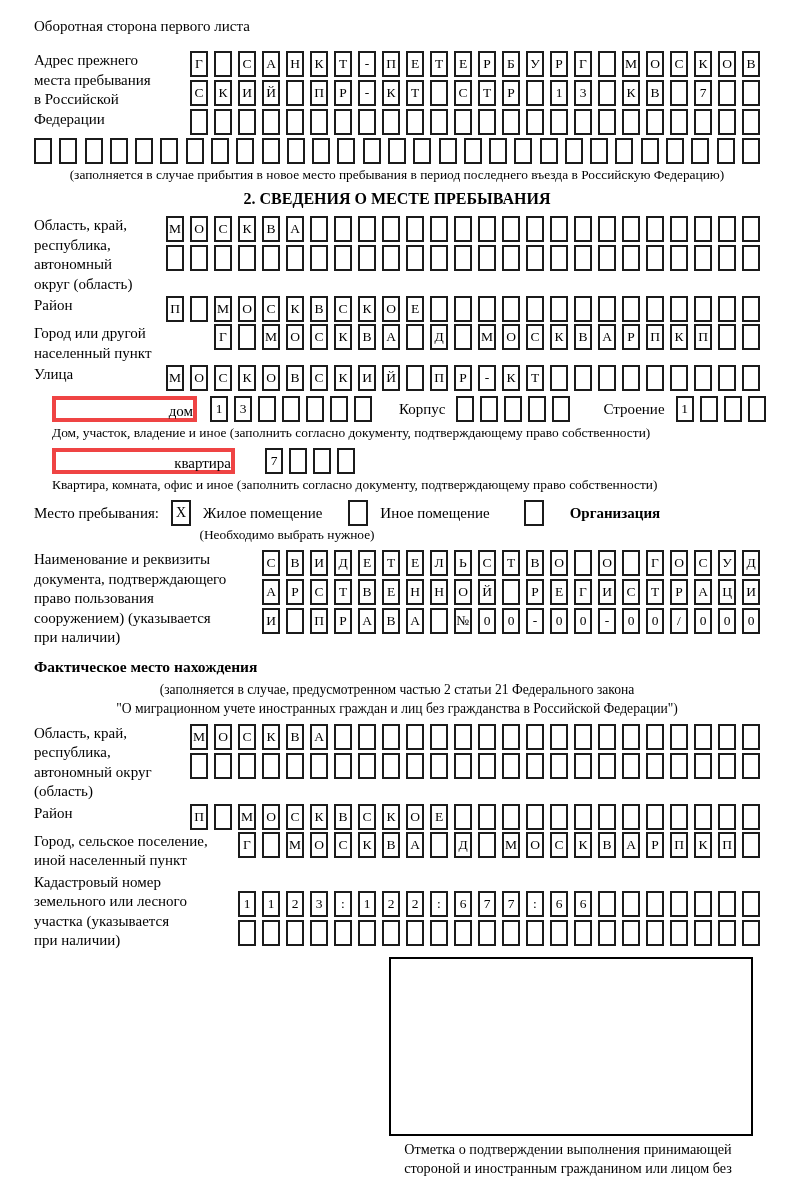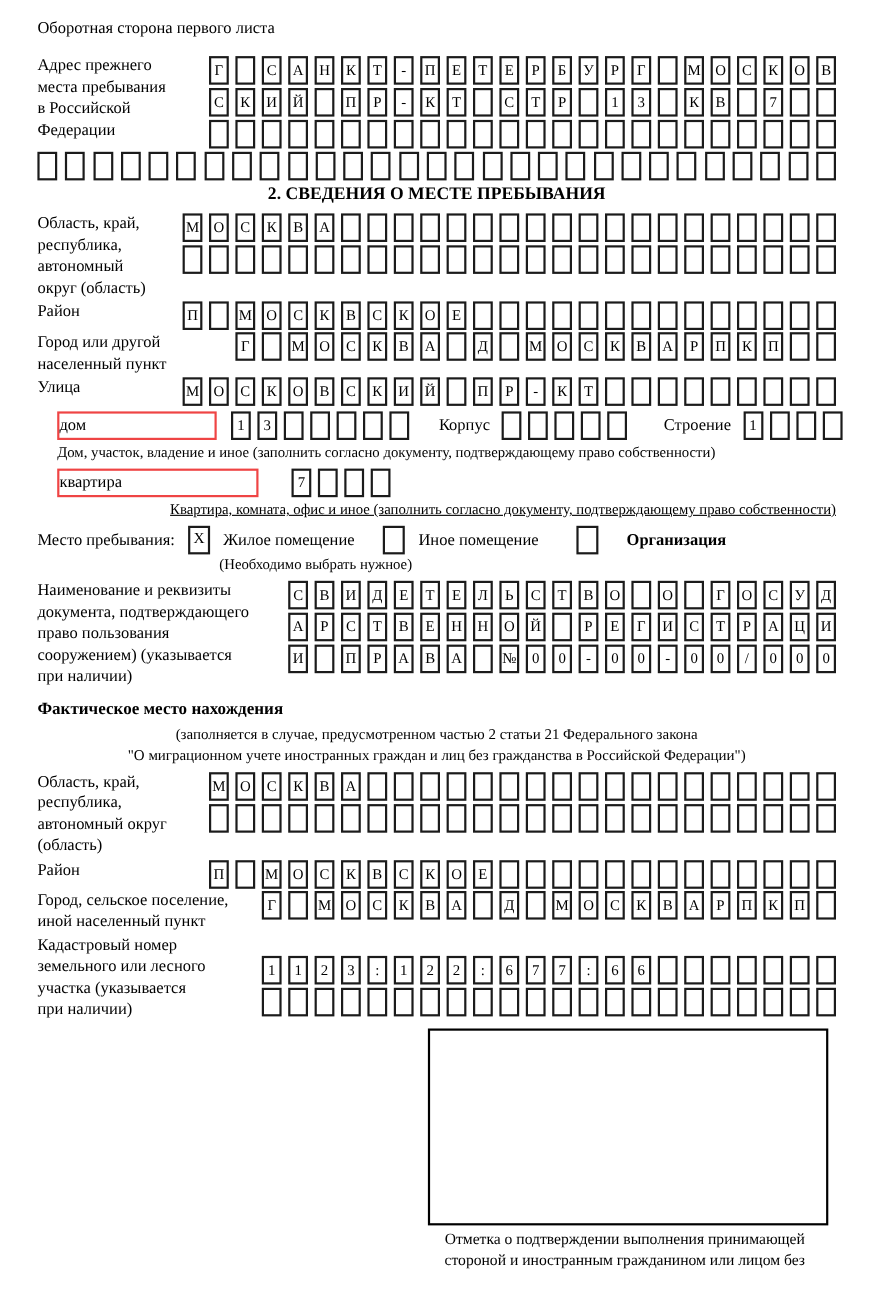--- a/index.html
+++ b/index.html
@@ -14,21 +14,21 @@
   .lbl span{display:block;}
   .rows-stack{display:flex;flex-direction:column;gap:3px;margin-left:auto;}
   .cells{display:flex;gap:6px;margin-left:auto;flex:none;}
   .cell{
     width:18px;height:26px;box-sizing:border-box;border:2px solid #1b1b1b;
     font-size:13.5px;line-height:22px;text-align:center;flex:none;background:#fff;
   }
   .cells.wide{width:100%;justify-content:space-between;gap:0;margin-left:0;}
   .caption{font-size:13.4px;text-align:center;margin:3px 0 7px;}
   .sec-title{font-size:16px;font-weight:bold;text-align:center;margin:4px 0 8px;}
-  .long-box{border:2px solid #ef4444;height:26px;box-sizing:border-box;text-align:left;
+  .long-box{border:4px solid #ef4444;height:26px;box-sizing:border-box;text-align:right;
     font-size:15px;line-height:22px;flex:none;background:#fff;}
   .inline-lbl{font-size:15px;line-height:26px;flex:none;}
   .checkbox{width:20px;height:26px;box-sizing:border-box;border:2px solid #1b1b1b;
     font-size:14px;line-height:22px;text-align:center;flex:none;background:#fff;}
   .mesto-row{display:flex;align-items:center;gap:12px;margin:6px 0 0;}
   .fact-title{font-size:15.5px;font-weight:bold;text-align:left;margin:10px 0 6px;}
   .fact-cap{font-size:13.6px;text-align:center;margin:0 0 3px;}
   .stamp-box{width:360px;height:175px;border:2px solid #000;margin:6px 0 4px 355px;background:#fff;}
   .stamp-cap{width:412px;margin-left:328px;text-align:center;font-size:14.2px;line-height:19px;}
 </style>
@@ -153,20 +153,21 @@
         <span class="cell"></span>
         <span class="cell"></span>
         <span class="cell"></span>
         <span class="cell"></span>
         <span class="cell"></span>
         <span class="cell"></span>
         <span class="cell"></span>
         <span class="cell"></span>
       </div>
   </div>
+  <div class="caption">(заполняется в случае прибытия в новое место пребывания в период последнего въезда в Российскую Федерацию)</div>
 
   <div class="sec-title">2. СВЕДЕНИЯ О МЕСТЕ ПРЕБЫВАНИЯ</div>
 
   <div class="frow">
     <div class="lbl" style="width:124px;">
       <span>Область, край,</span>
       <span>республика,</span>
       <span>автономный</span>
       <span>округ (область)</span>
     </div>
@@ -353,21 +354,21 @@
 
   <div class="frow" style="gap:26px;padding-left:18px;">
     <div class="long-box" style="width:183px;">квартира</div>
     <div class="cells" style="margin-left:4px;margin-right:auto;">
         <span class="cell">7</span>
         <span class="cell"></span>
         <span class="cell"></span>
         <span class="cell"></span>
       </div>
   </div>
-  <div class="caption" style="text-align:right;padding-left:18px;text-decoration:underline;">Квартира, комната, офис и иное (заполнить согласно документу, подтверждающему право собственности)</div>
+  <div class="caption" style="text-align:left;padding-left:18px;">Квартира, комната, офис и иное (заполнить согласно документу, подтверждающему право собственности)</div>
 
   <div class="mesto-row">
     <span class="inline-lbl">Место пребывания:</span>
     <span class="checkbox">X</span>
     <span class="inline-lbl">Жилое помещение</span>
     <span class="checkbox" style="margin-left:14px;"></span>
     <span class="inline-lbl">Иное помещение</span>
     <span class="checkbox" style="margin-left:22px;"></span>
     <span class="inline-lbl" style="margin-left:14px;font-weight:bold;">Организация</span>
   </div>

